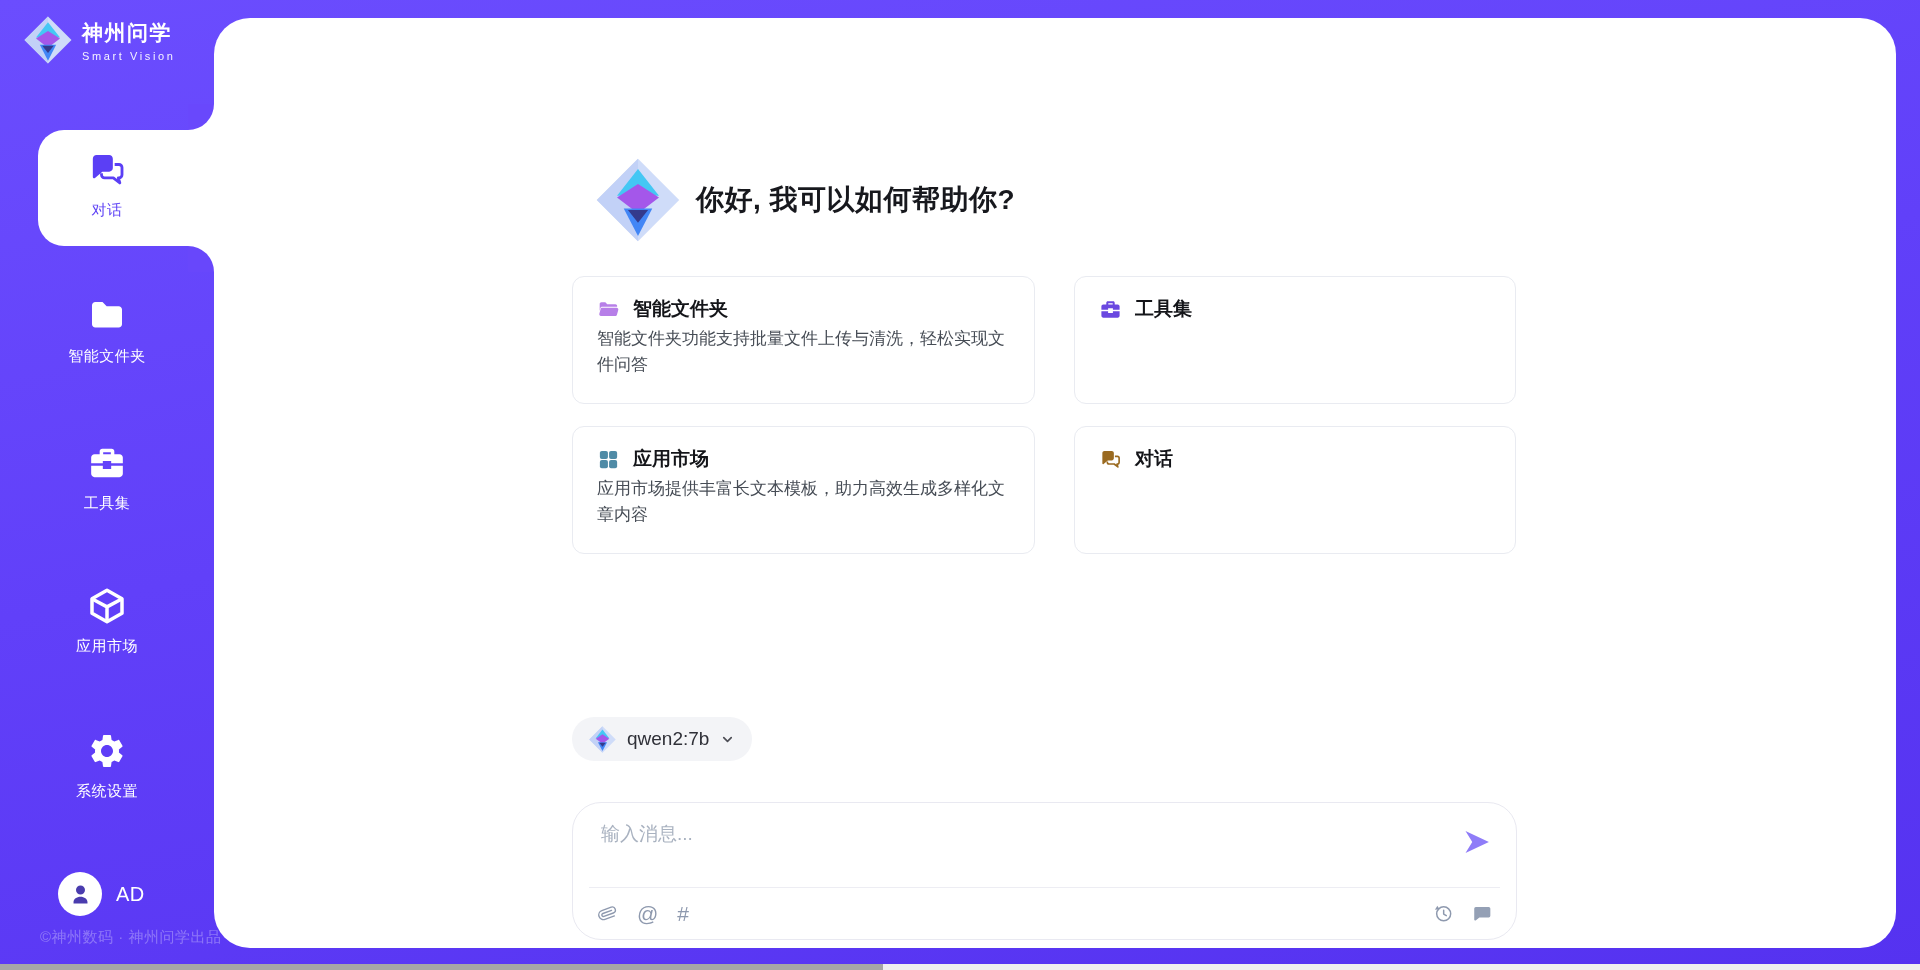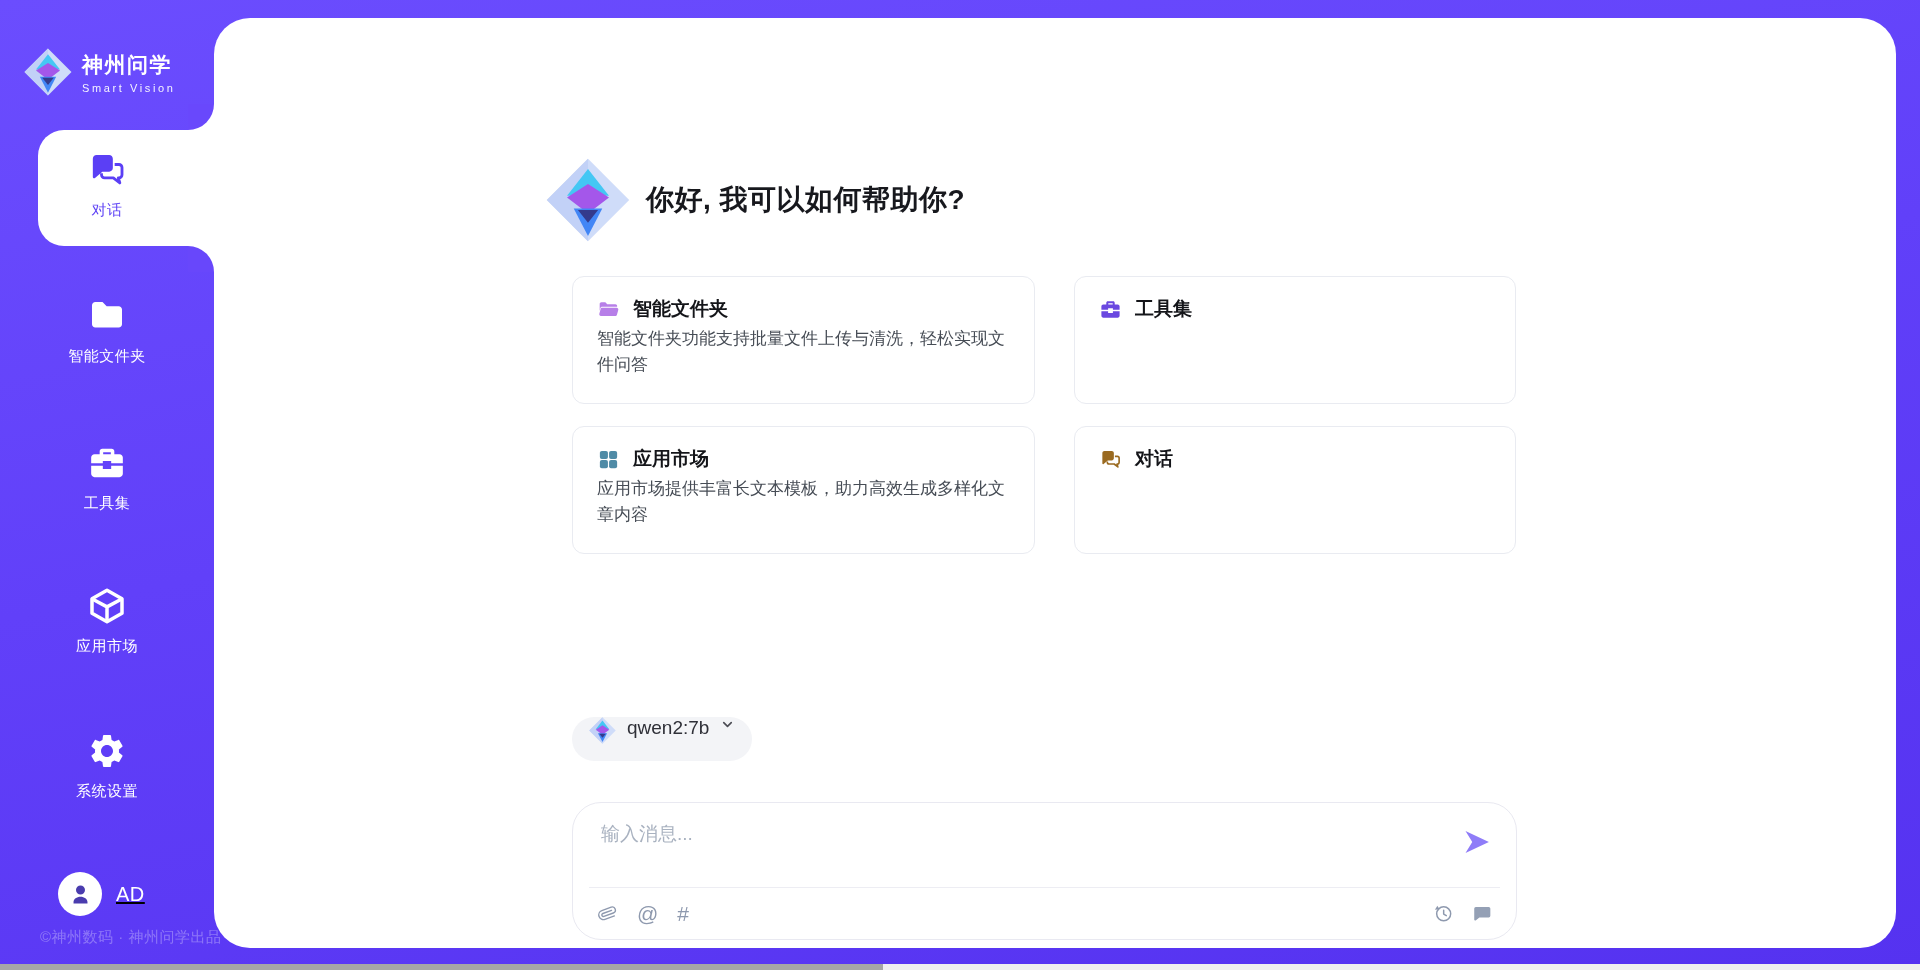--- a/index.html
+++ b/index.html
@@ -8,21 +8,21 @@
     background:linear-gradient(168deg,#6b4dfe 0%,#6140f9 45%,#5532f0 100%);
     font-family:"Liberation Sans","DejaVu Sans",sans-serif;
     -webkit-font-smoothing:antialiased;
   }
   svg{display:block;}
 
   
   .main-panel{position:absolute;left:214px;top:18px;width:1682px;height:930px;background:#ffffff;border-radius:36px;}
 
   
-  .brand{position:absolute;left:24px;top:16px;display:flex;align-items:center;gap:10px;margin-top:32px;}
+  .brand{position:absolute;left:24px;top:16px;display:flex;align-items:center;gap:10px;}
   .brand .diamond{width:48px;height:48px;}
   .brand-name{color:#fff;font-size:21px;font-weight:700;letter-spacing:1.5px;}
   .brand-sub{color:rgba(255,255,255,.93);font-size:11px;letter-spacing:2.6px;margin-top:3px;}
 
   .active-tab{position:absolute;left:38px;top:130px;width:190px;height:116px;background:#fff;border-radius:26px 0 0 26px;}
   .fillet{position:absolute;left:188px;width:26px;height:26px;background:#fff;}
   .fillet-top{top:104px;}
   .fillet-bottom{top:246px;}
   .fillet span{position:absolute;inset:0;}
   .fillet-top span{background:#6948fc;border-bottom-right-radius:100%;}
@@ -30,45 +30,45 @@
 
   .nav-item{position:absolute;left:0;width:214px;display:flex;flex-direction:column;align-items:center;gap:11px;color:#ffffff;cursor:pointer;}
   .nav-item svg{width:40px;height:40px;}
   .nav-label{font-size:15px;letter-spacing:.5px;}
   .ni-chat{top:150px;color:#5b3ff5;}
   .ni-folder{top:296px;}
   .ni-tools{top:443px;}
   .ni-market{top:586px;}
   .ni-settings{top:731px;}
 
-  .user{position:absolute;left:58px;top:872px;display:flex;align-items:center;gap:14px;cursor:pointer;text-decoration:underline;}
+  .user{position:absolute;left:58px;top:872px;display:flex;align-items:center;gap:14px;cursor:pointer;}
   .avatar{width:44px;height:44px;border-radius:50%;background:#fff;display:flex;align-items:center;justify-content:center;}
   .avatar svg{width:27px;height:27px;fill:#4a3cae;}
   .user-name{color:#fff;font-size:20px;letter-spacing:.5px;}
   .sidebar-footer{position:absolute;left:40px;top:928px;color:rgba(255,255,255,.30);font-size:15px;letter-spacing:.5px;}
 
   
-  .greeting{position:absolute;left:546px;top:158px;display:flex;align-items:center;gap:16px;}
+  .greeting{position:absolute;left:596px;top:158px;display:flex;align-items:center;gap:16px;}
   .greeting .diamond{width:84px;height:84px;}
   .greeting-text{font-size:28px;font-weight:700;color:#17181d;letter-spacing:.5px;}
 
   
   .cards{position:absolute;left:572px;top:276px;width:945px;display:grid;grid-template-columns:463px 442px;column-gap:39px;row-gap:22px;}
   .card{box-sizing:border-box;min-height:128px;border:1px solid #e9ebf1;border-radius:12px;background:#fff;padding:19px 24px;cursor:pointer;}
   .card-head{display:flex;align-items:center;gap:13px;}
   .card-head svg{width:23px;height:23px;flex:none;}
   .card-title{font-size:19px;font-weight:700;color:#141519;}
   .card-desc{margin-top:4px;font-size:17px;line-height:1.5;color:#464c55;}
   .c-folder{color:#b77fe8;}
   .c-tools{color:#6a48e0;}
   .c-grid{color:#4f8ba6;}
   .c-chatbrown{color:#9a6a20;}
 
   
-  .model-pill{position:absolute;left:572px;top:717px;height:44px;border-radius:22px;background:#f3f4f7;display:inline-flex;padding:0 17px;gap:11px;cursor:pointer;}
+  .model-pill{position:absolute;left:572px;top:717px;height:44px;border-radius:22px;background:#f3f4f7;display:inline-flex;align-items:center;padding:0 17px;gap:11px;cursor:pointer;}
   .model-pill .diamond{width:27px;height:27px;}
   .model-name{font-size:19px;color:#2f3038;}
   .model-chevron{width:15px;height:15px;}
 
   
   .composer{position:absolute;left:572px;top:802px;width:945px;height:138px;box-sizing:border-box;border:1px solid #e9e9f1;border-radius:29px;background:#fff;}
   .composer textarea{position:absolute;left:26px;top:16px;width:830px;height:58px;border:none;outline:none;resize:none;background:transparent;font-family:inherit;font-size:19px;color:#33363c;}
   .composer textarea::placeholder{color:#a9b2c0;}
   .send-btn{position:absolute;right:24px;top:24px;width:30px;height:30px;cursor:pointer;background:none;border:none;padding:0;}
   .send-btn svg{width:30px;height:30px;fill:#8f7cf8;}

